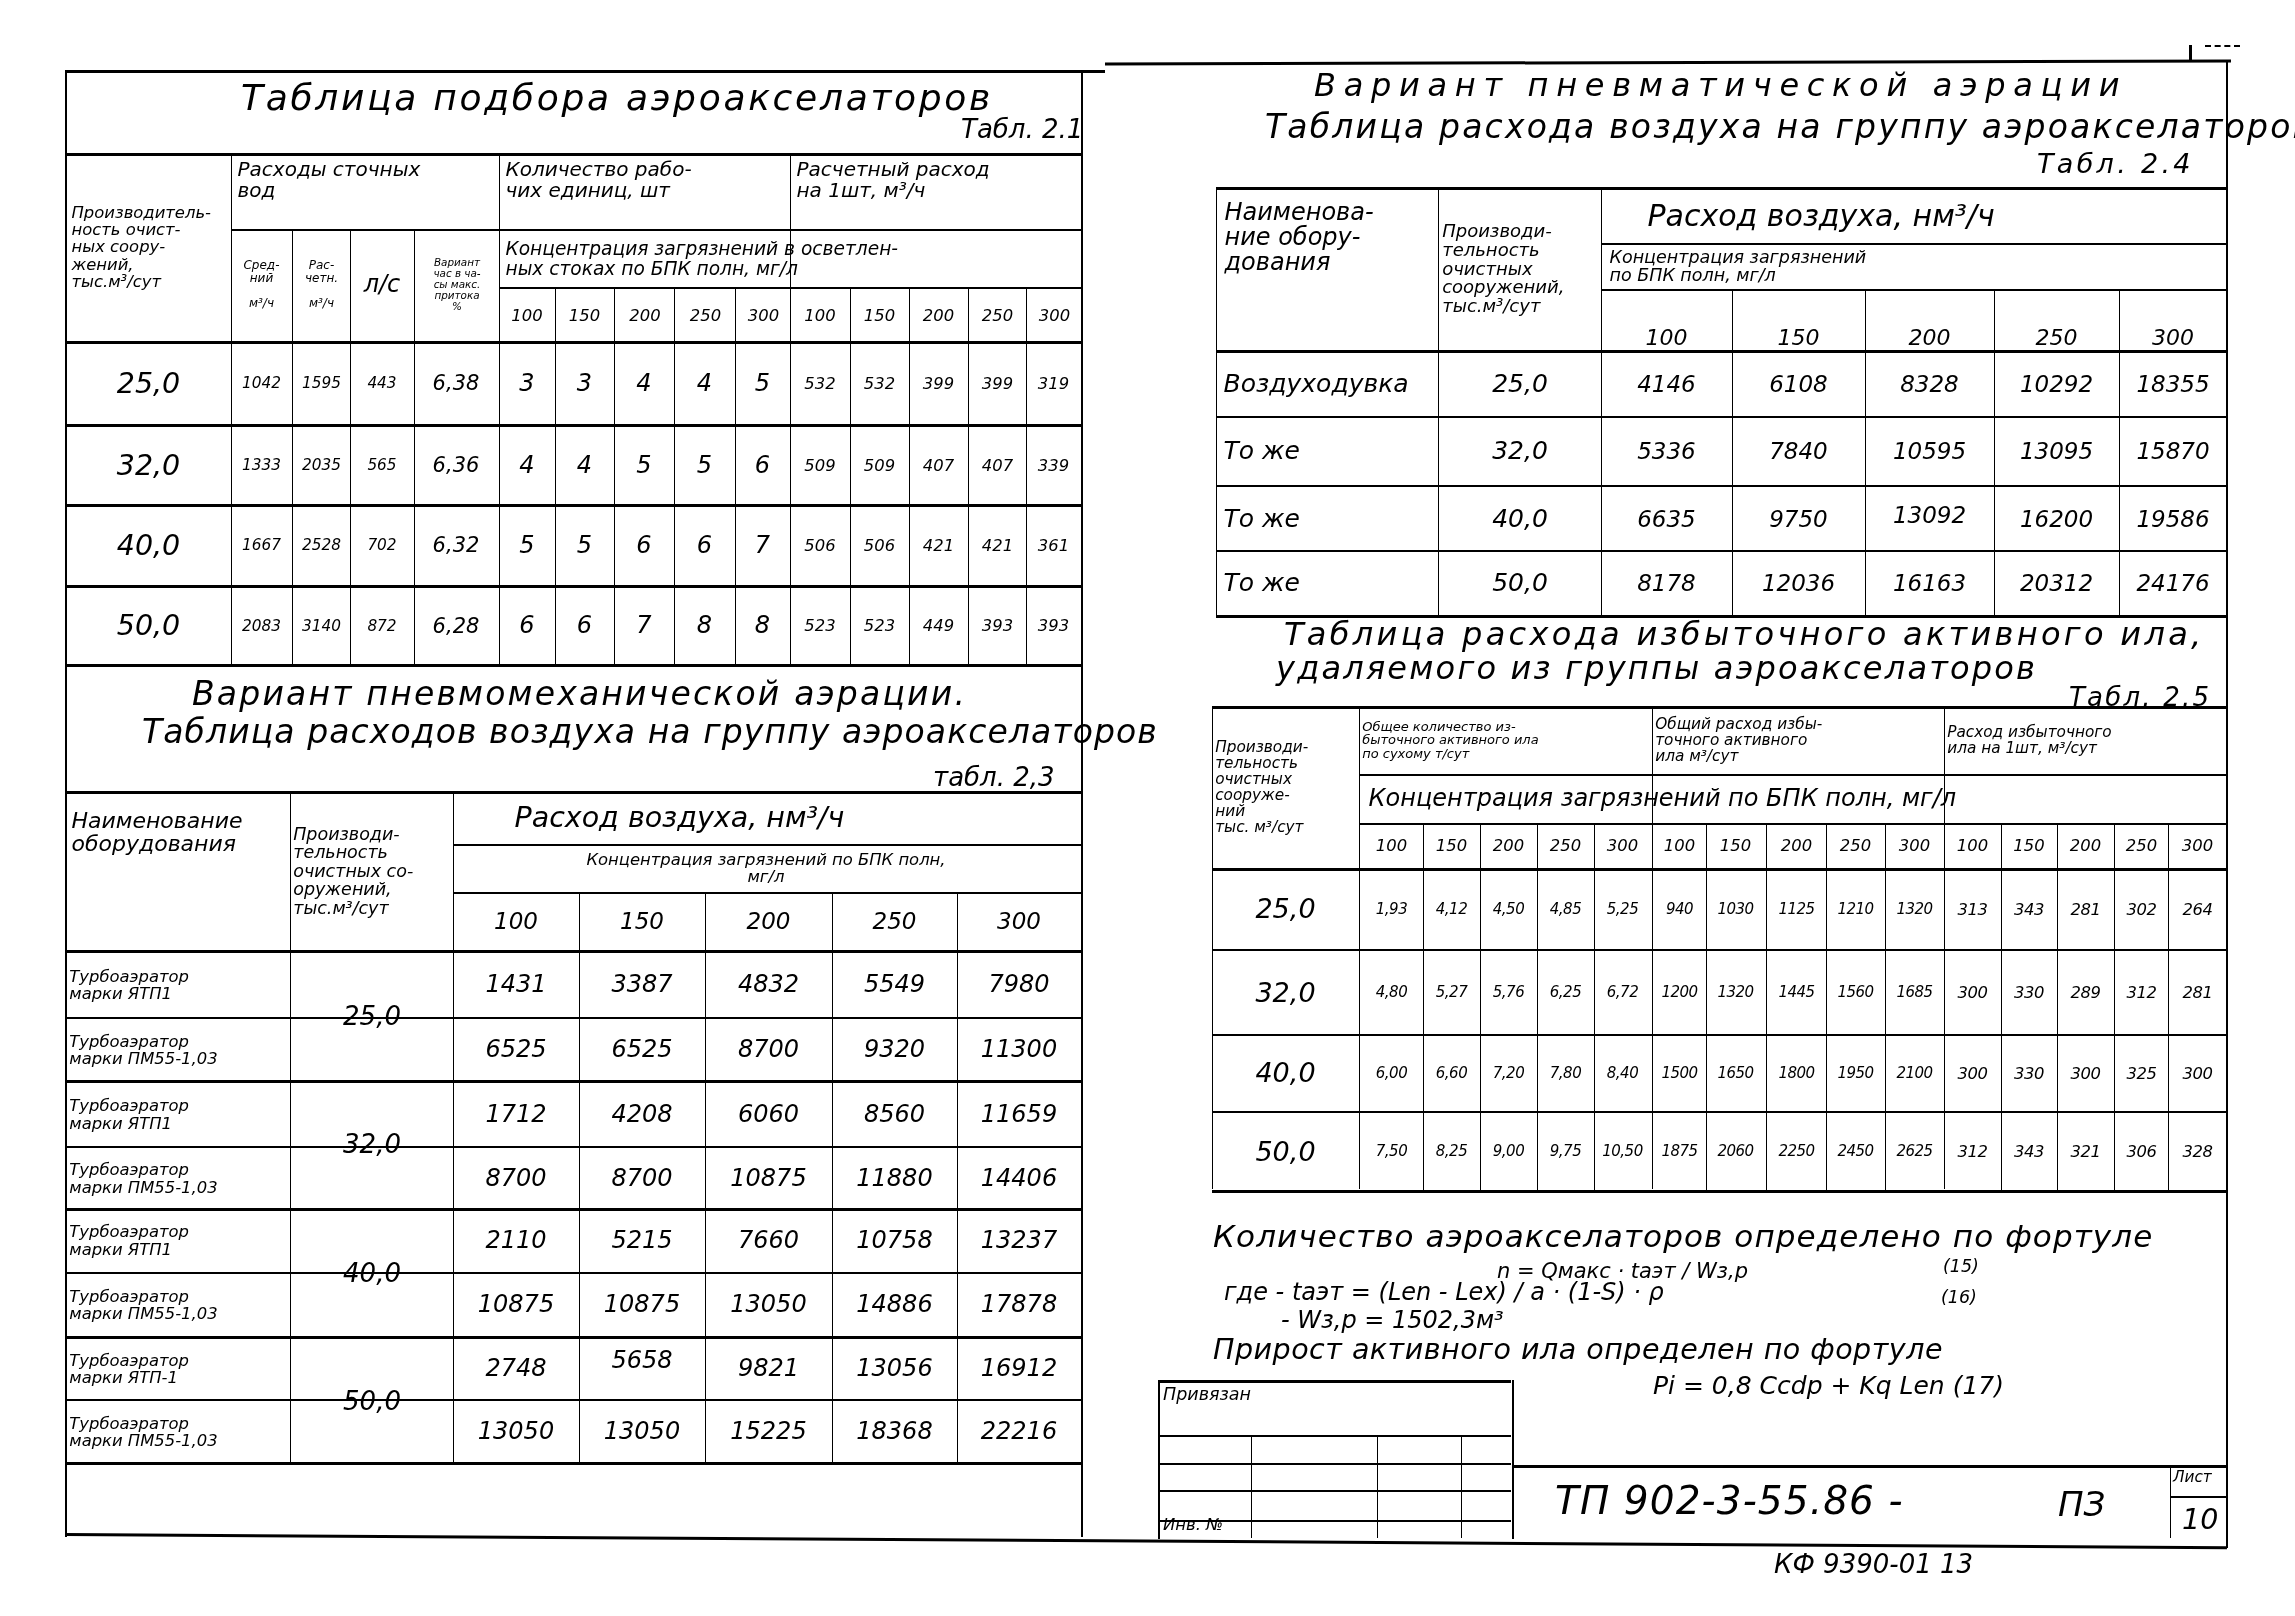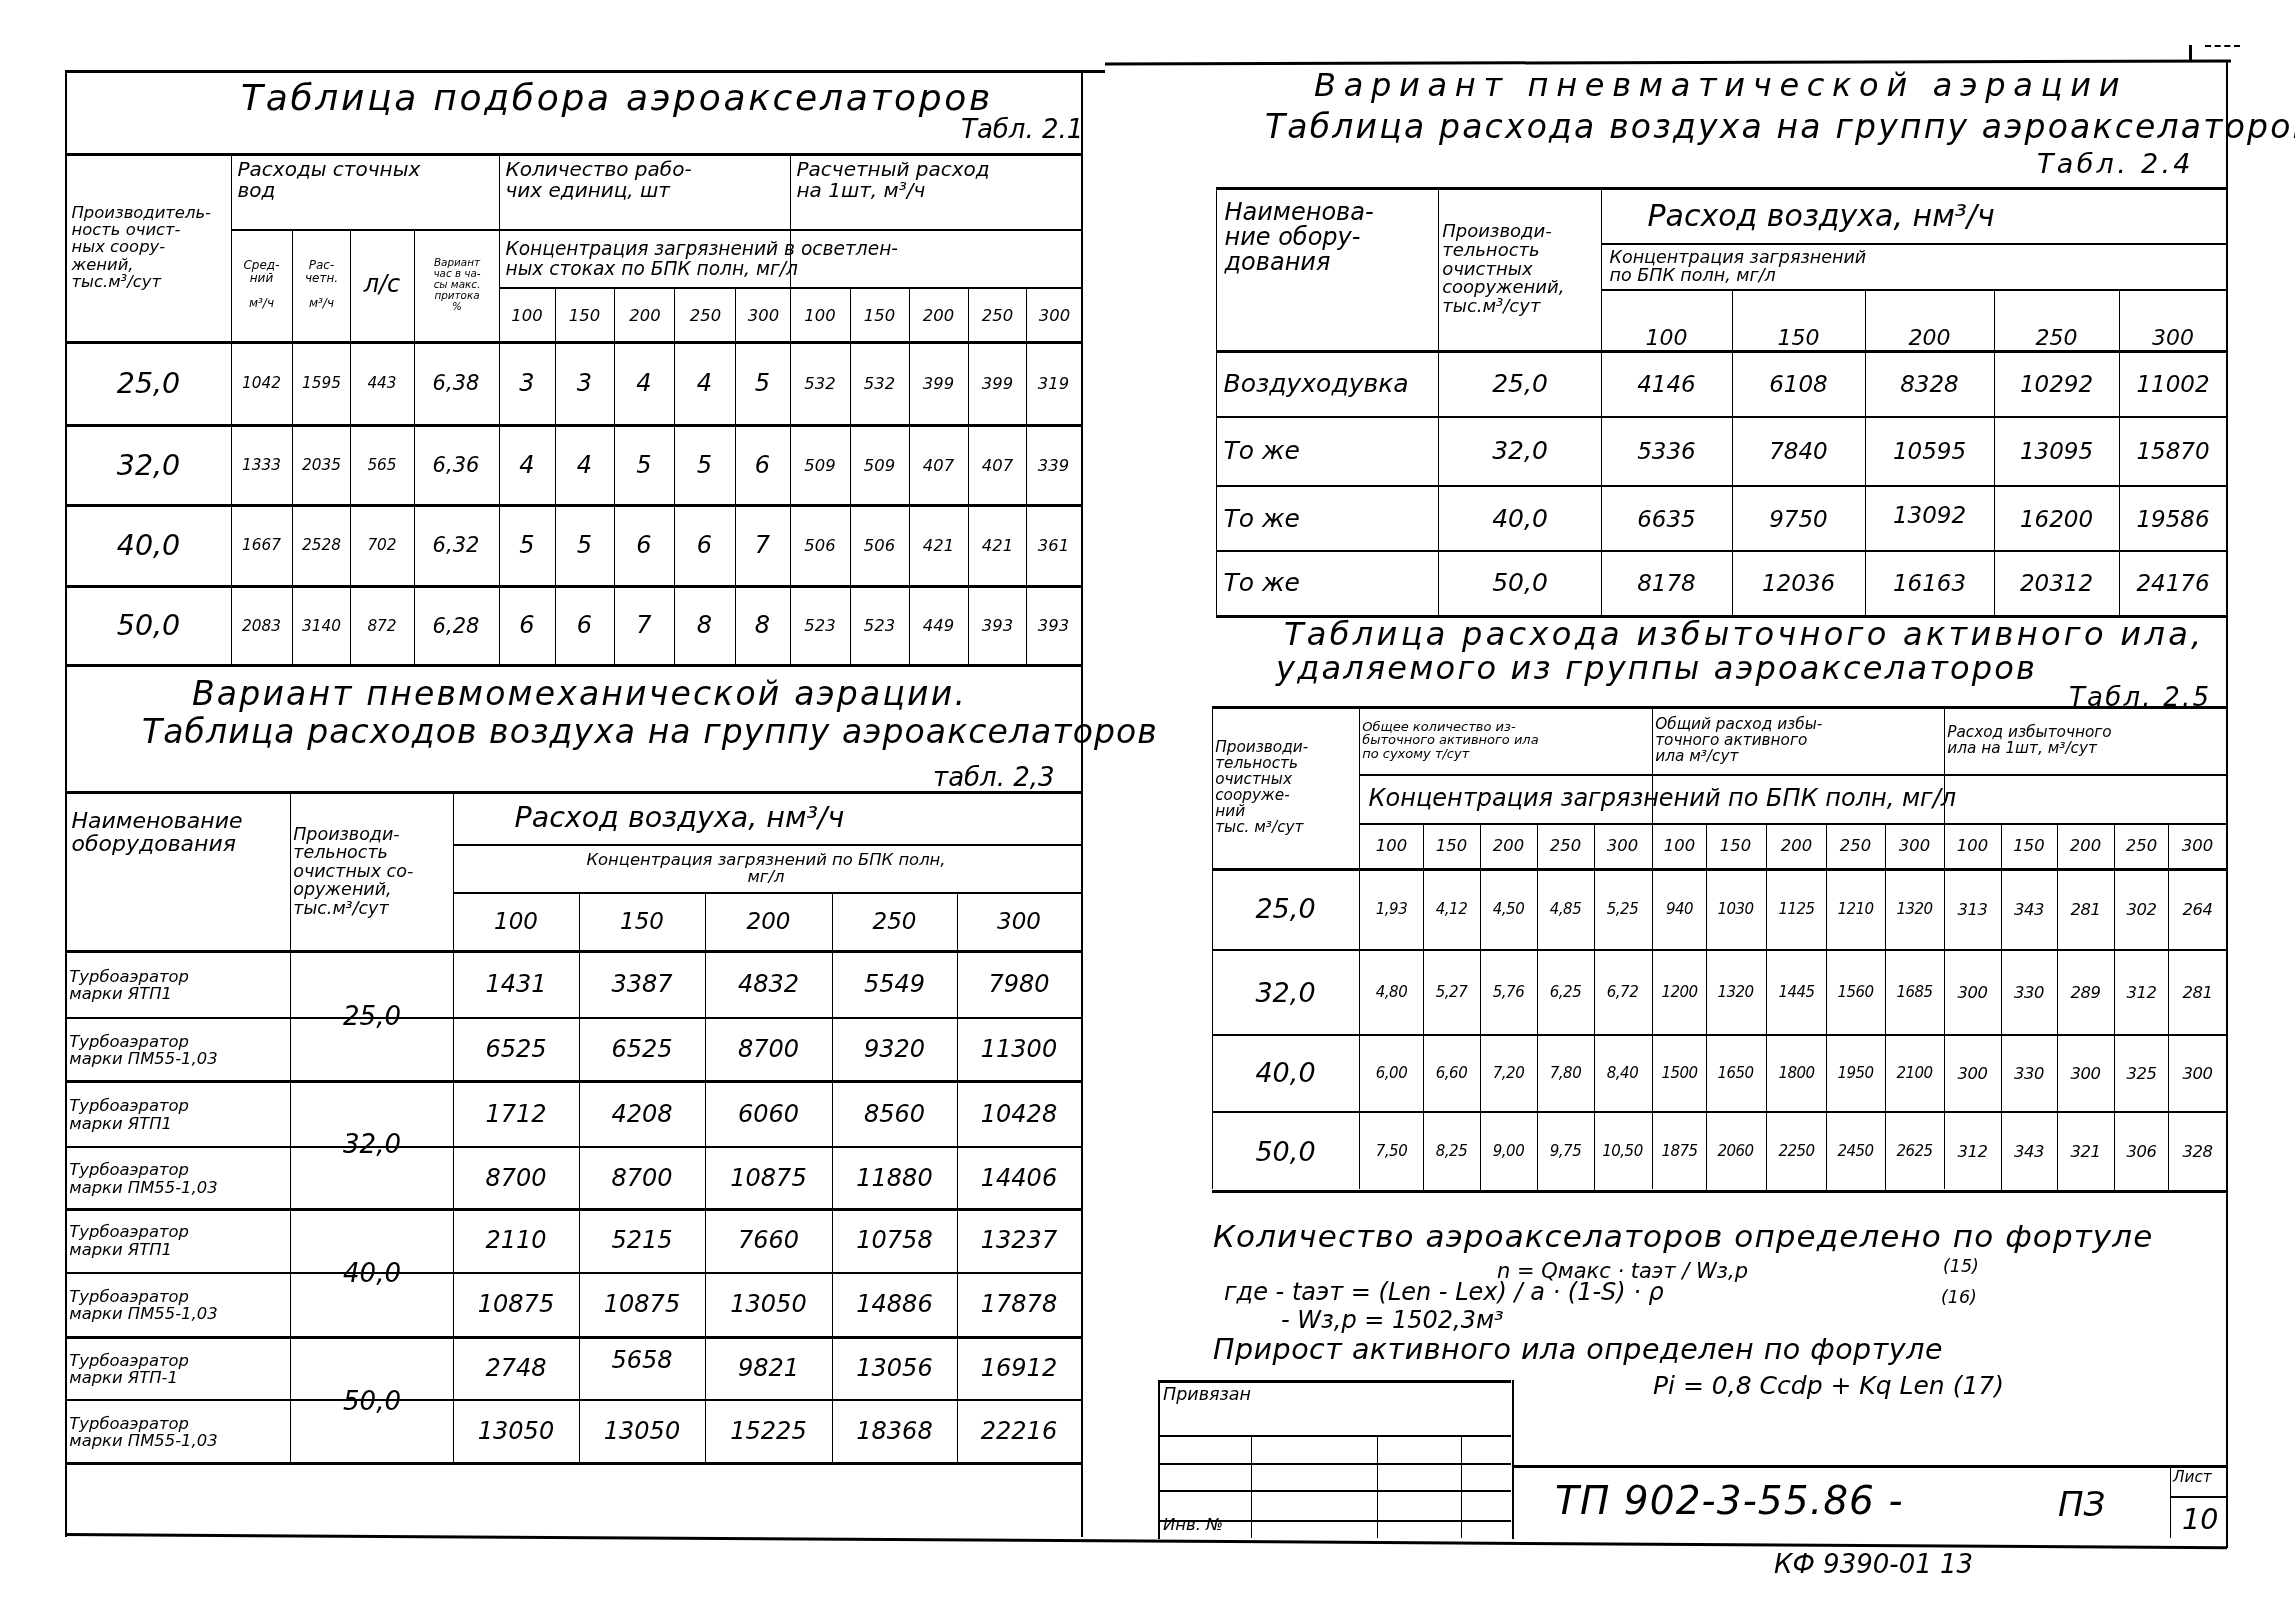--- a/index.html
+++ b/index.html
@@ -217,21 +217,21 @@
     <div class="cell" style="left:705px;top:1020px;width:127px;height:60px;font-size:24px;">8700</div>
     <div class="cell" style="left:832px;top:1020px;width:125px;height:60px;font-size:24px;">9320</div>
     <div class="cell" style="left:957px;top:1020px;width:124px;height:60px;font-size:24px;">11300</div>
     <div class="cell" style="left:290px;top:1083px;width:164px;height:124px;font-size:26px;">32,0</div>
     <div class="cell left ml" style="left:66px;top:1083px;width:222px;height:63px;font-size:16.4px;padding-left:3.3px;">Турбоаэратор
 марки ЯТП1</div>
     <div class="cell" style="left:453px;top:1083px;width:126px;height:63px;font-size:24px;">1712</div>
     <div class="cell" style="left:579px;top:1083px;width:126px;height:63px;font-size:24px;">4208</div>
     <div class="cell" style="left:705px;top:1083px;width:127px;height:63px;font-size:24px;">6060</div>
     <div class="cell" style="left:832px;top:1083px;width:125px;height:63px;font-size:24px;">8560</div>
-    <div class="cell" style="left:957px;top:1083px;width:124px;height:63px;font-size:24px;">10428</div>
+    <div class="cell" style="left:957px;top:1083px;width:124px;height:63px;font-size:24px;">11659</div>
     <div class="cell left ml" style="left:66px;top:1149px;width:222px;height:59px;font-size:16.4px;padding-left:3.3px;">Турбоаэратор
 марки ПМ55-1,03</div>
     <div class="cell" style="left:453px;top:1149px;width:126px;height:59px;font-size:24px;">8700</div>
     <div class="cell" style="left:579px;top:1149px;width:126px;height:59px;font-size:24px;">8700</div>
     <div class="cell" style="left:705px;top:1149px;width:127px;height:59px;font-size:24px;">10875</div>
     <div class="cell" style="left:832px;top:1149px;width:125px;height:59px;font-size:24px;">11880</div>
     <div class="cell" style="left:957px;top:1149px;width:124px;height:59px;font-size:24px;">14406</div>
     <div class="cell" style="left:290px;top:1211px;width:164px;height:125px;font-size:26px;">40,0</div>
     <div class="cell left ml" style="left:66px;top:1210px;width:222px;height:61px;font-size:16.4px;padding-left:3.3px;">Турбоаэратор
 марки ЯТП1</div>
@@ -301,21 +301,21 @@
 <div class="cell" style="left:1994px;top:290px;width:125px;height:59px;font-size:22px;align-items:flex-end;">250</div>
 <div class="cell" style="left:2119px;top:290px;width:108px;height:59px;font-size:22px;align-items:flex-end;">300</div>
 
 <div id="t24-rows">
     <div class="cell left" style="left:1218px;top:353px;width:219px;height:62px;font-size:25px;">Воздуходувка</div>
     <div class="cell" style="left:1438px;top:353px;width:164px;height:62px;font-size:25px;">25,0</div>
     <div class="cell" style="left:1601px;top:353px;width:131px;height:62px;font-size:23px;">4146</div>
     <div class="cell" style="left:1732px;top:353px;width:133px;height:62px;font-size:23px;">6108</div>
     <div class="cell" style="left:1865px;top:353px;width:129px;height:62px;font-size:23px;">8328</div>
     <div class="cell" style="left:1994px;top:353px;width:125px;height:62px;font-size:23px;">10292</div>
-    <div class="cell" style="left:2119px;top:353px;width:108px;height:62px;font-size:23px;">11002</div>
+    <div class="cell" style="left:2119px;top:353px;width:108px;height:62px;font-size:23px;">18355</div>
     <div class="cell left" style="left:1218px;top:418px;width:219px;height:67px;font-size:25px;">То же</div>
     <div class="cell" style="left:1438px;top:418px;width:164px;height:67px;font-size:25px;">32,0</div>
     <div class="cell" style="left:1601px;top:418px;width:131px;height:67px;font-size:23px;">5336</div>
     <div class="cell" style="left:1732px;top:418px;width:133px;height:67px;font-size:23px;">7840</div>
     <div class="cell" style="left:1865px;top:418px;width:129px;height:67px;font-size:23px;">10595</div>
     <div class="cell" style="left:1994px;top:418px;width:125px;height:67px;font-size:23px;">13095</div>
     <div class="cell" style="left:2119px;top:418px;width:108px;height:67px;font-size:23px;">15870</div>
     <div class="cell left" style="left:1218px;top:488px;width:219px;height:62px;font-size:25px;">То же</div>
     <div class="cell" style="left:1438px;top:488px;width:164px;height:62px;font-size:25px;">40,0</div>
     <div class="cell" style="left:1601px;top:488px;width:131px;height:62px;font-size:23px;">6635</div>

